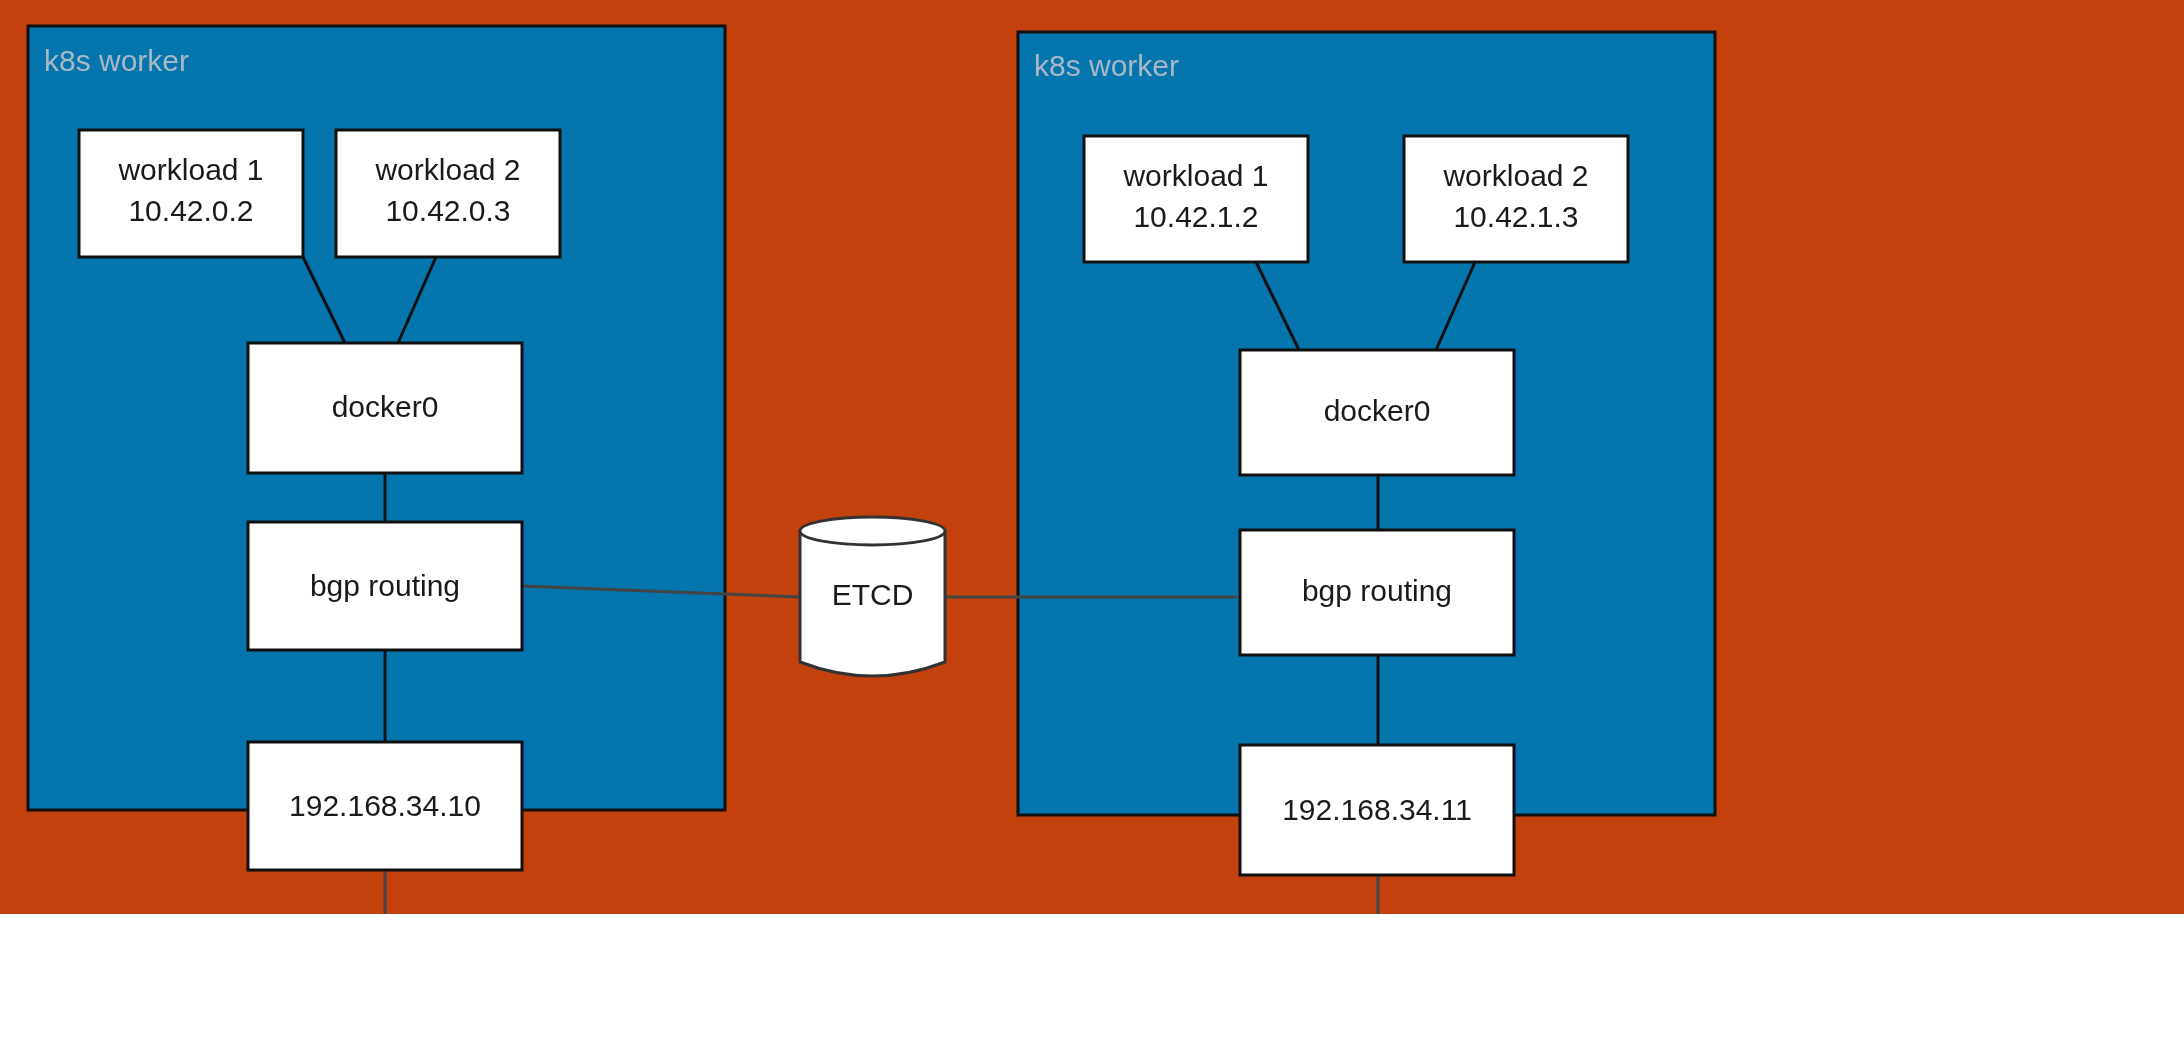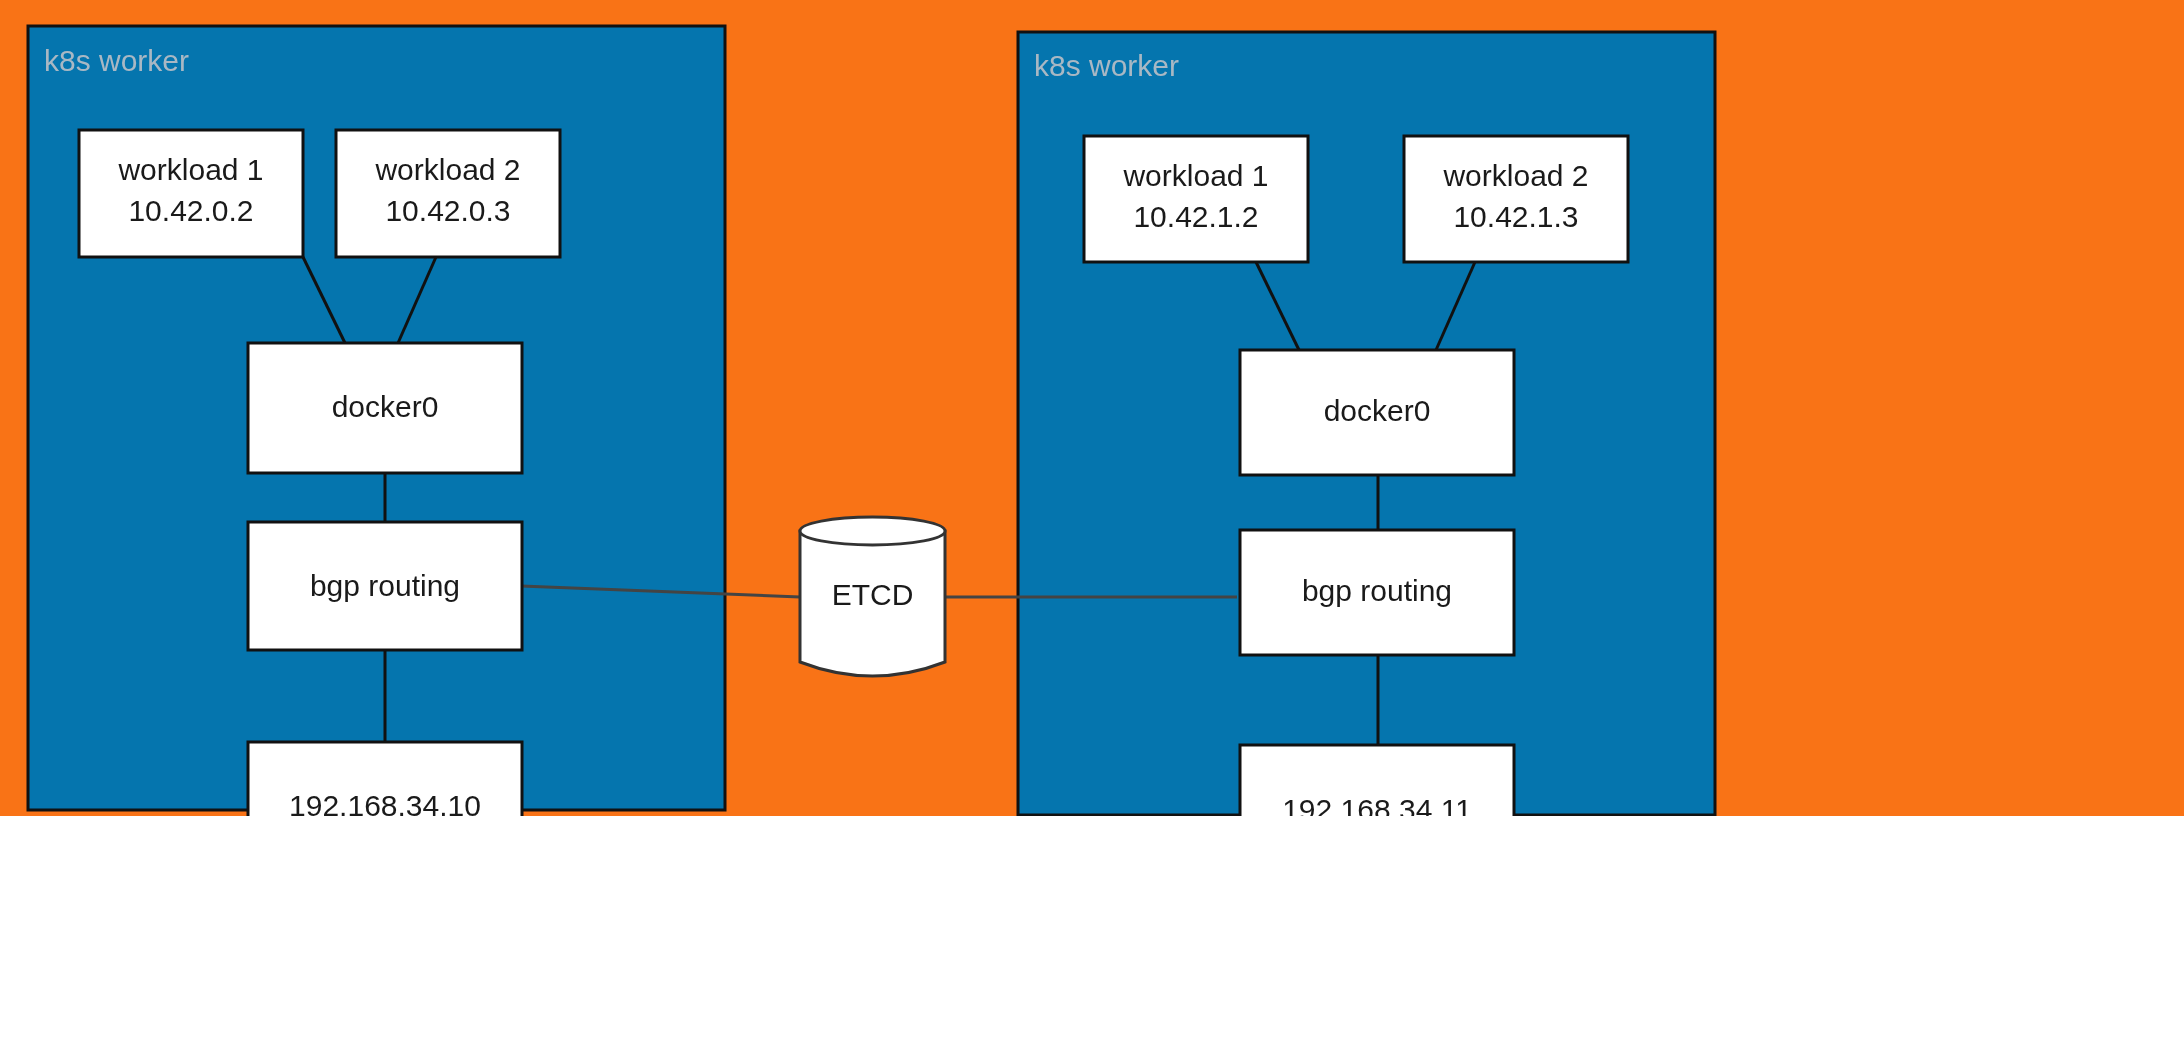--- a/index.html
+++ b/index.html
@@ -6,22 +6,22 @@
     margin: 0;
     padding: 0;
     background: #ffffff;
   }
   body {
     font-family: "Liberation Sans", sans-serif;
   }
   #canvas {
     position: relative;
     width: 2184px;
-    height: 816px;
-    background: #f97316;
+    height: 914px;
+    background: #c2410c;
     overflow: hidden;
   }
   #diagram-svg {
     position: absolute;
     left: 0;
     top: 0;
     width: 2184px;
     height: 1050px;
   }
   .zone-label {

